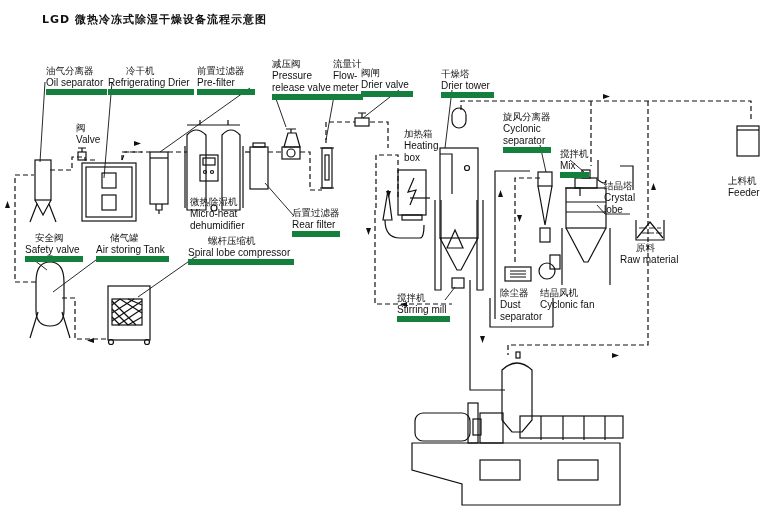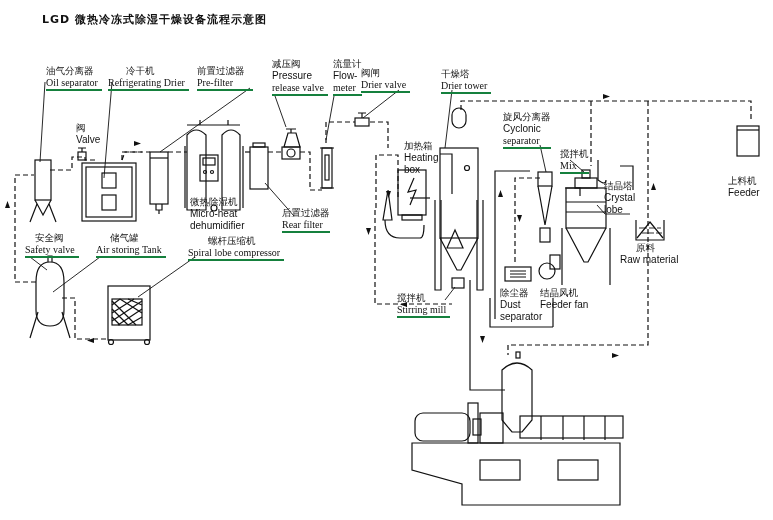--- a/index.html
+++ b/index.html
@@ -2,21 +2,21 @@
 <html><head>
 <meta charset="utf-8">
 <style>
   html,body{margin:0;padding:0;background:#fff;}
   body{width:773px;height:520px;position:relative;overflow:hidden;font-family:"Liberation Sans",sans-serif;color:#111;}
   #title{position:absolute;left:42px;top:12px;font-size:11px;font-weight:bold;letter-spacing:1px;font-family:"DejaVu Sans",sans-serif;}
   svg{position:absolute;left:0;top:0;}
   .lbl{position:absolute;font-size:10px;line-height:12px;white-space:nowrap;}
   .lbl .cn{display:block;font-family:"DejaVu Serif",serif;font-size:9.5px;}
   .lbl .en{display:block;}
-  .u{border-bottom:2px solid #15803d;padding-right:4px;font-family:Liberation Serif, serif;}
+  .u{border-bottom:6px solid #15803d;padding-right:4px;}
 </style>
 </head>
 <body>
 
 <div id="title">LGD 微热冷冻式除湿干燥设备流程示意图</div>
 
 <svg width="773" height="520" viewBox="0 0 773 520" fill="none" stroke="#111" stroke-width="1.2">
 
   <g stroke-dasharray="5,3">
 
@@ -287,37 +287,37 @@
 </div>
 <div class="lbl" style="left:76px;top:122px">
   <span class="cn">阀</span>
   <span class="en">Valve</span>
 </div>
 <div class="lbl" style="left:190px;top:196px">
   <span class="cn">微热除湿机</span>
   <span class="en">Micro-heat</span>
   <span class="en">dehumidifier</span>
 </div>
-<div class="lbl" style="left:282px;top:207px">
+<div class="lbl" style="left:292px;top:207px">
   <span class="cn">后置过滤器</span>
   <span class="en u">Rear  filter</span>
 </div>
 <div class="lbl" style="left:188px;top:235px">
   <span class="cn" style="padding-left:20px">螺杆压缩机</span>
   <span class="en u">Spiral  lobe  compressor</span>
 </div>
 <div class="lbl" style="left:25px;top:232px">
   <span class="cn" style="padding-left:10px">安全阀</span>
   <span class="en u">Safety  valve</span>
 </div>
 <div class="lbl" style="left:96px;top:232px">
   <span class="cn" style="padding-left:14px">储气罐</span>
   <span class="en u">Air  storing  Tank</span>
 </div>
-<div class="lbl" style="left:404px;top:140px">
+<div class="lbl" style="left:404px;top:128px">
   <span class="cn">加热箱</span>
   <span class="en">Heating</span>
   <span class="en">box</span>
 </div>
 <div class="lbl" style="left:503px;top:111px">
   <span class="cn">旋风分离器</span>
   <span class="en">Cyclonic</span>
   <span class="en u">separator</span>
 </div>
 <div class="lbl" style="left:560px;top:148px">
@@ -337,18 +337,18 @@
   <span class="cn" style="padding-left:16px">原料</span>
   <span class="en">Raw  material</span>
 </div>
 <div class="lbl" style="left:500px;top:287px">
   <span class="cn">除尘器</span>
   <span class="en">Dust</span>
   <span class="en">separator</span>
 </div>
 <div class="lbl" style="left:540px;top:287px">
   <span class="cn">结晶风机</span>
-  <span class="en">Feeder  fan</span>
+  <span class="en">Cyclonic  fan</span>
 </div>
 <div class="lbl" style="left:397px;top:292px">
   <span class="cn">搅拌机</span>
   <span class="en u">Stirring  mill</span>
 </div>
 
 </body></html>

